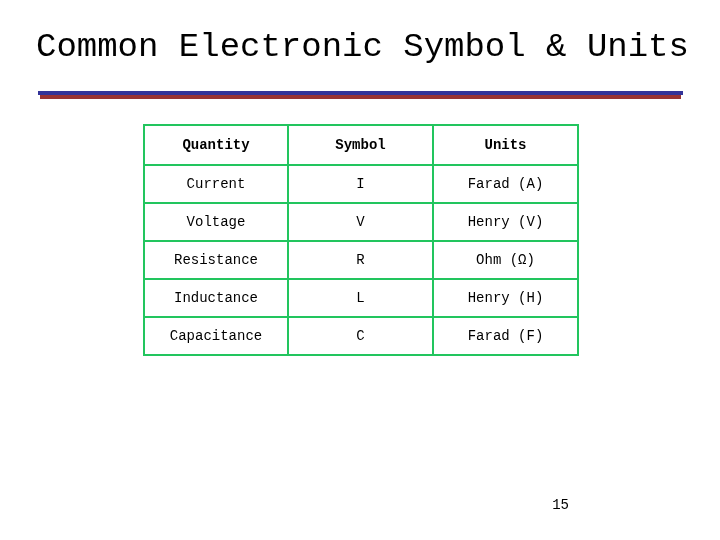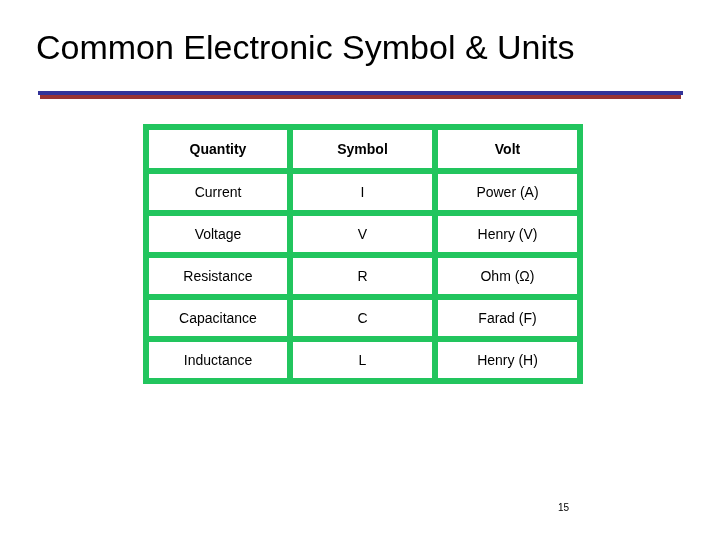--- a/index.html
+++ b/index.html
@@ -14,20 +14,21 @@
     font-family: "Liberation Sans", sans-serif;
     overflow: hidden;
     position: relative;
   }
 
   .slide {
     position: relative;
     width: 596px;
     height: 540px;
     box-sizing: border-box;
+    font-family: Liberation Mono, monospace;
   }
 
   
   .slide-title {
     position: absolute;
     left: 36px;
     top: 26px;
     width: 650px;
     font-size: 34px;
     line-height: 42px;
@@ -70,21 +71,21 @@
     width: 434px;
     border-collapse: collapse;
     table-layout: fixed;
   }
   .units-table col.c-quantity { width: 144px; }
   .units-table col.c-symbol   { width: 145px; }
   .units-table col.c-unit     { width: 145px; }
 
   .units-table th,
   .units-table td {
-    border: 6px solid #22c55e;
+    border: 2px solid #22c55e;
     height: 36px;
     padding: 0 4px;
     text-align: center;
     vertical-align: middle;
     color: #000000;
     background: #ffffff;
   }
   .units-table th {
     font-size: 14px;
     font-weight: bold;
@@ -102,21 +103,21 @@
   .units-table td.sym.italic {
     font-style: italic;
     font-size: 15px;
   }
 
   
   .page-number {
     position: absolute;
     right: 27px;
     bottom: 27px;
-    font-size: 10px;
+    font-size: 14px;
     color: #000000;
     text-align: right;
   }
 </style>
 </head>
 <body>
 
 <div class="slide">
 
   <div class="slide-title">Common Electronic Symbol &amp; Units</div>
@@ -129,47 +130,47 @@
   <table class="units-table">
     <colgroup>
       <col class="c-quantity">
       <col class="c-symbol">
       <col class="c-unit">
     </colgroup>
     <thead>
       <tr>
         <th>Quantity</th>
         <th>Symbol</th>
-        <th>Volt</th>
+        <th>Units</th>
       </tr>
     </thead>
     <tbody>
       <tr>
         <td>Current</td>
         <td class="sym">I</td>
-        <td>Power (A)</td>
+        <td>Farad (A)</td>
       </tr>
       <tr>
         <td>Voltage</td>
         <td class="sym">V</td>
         <td>Henry (V)</td>
       </tr>
       <tr>
         <td>Resistance</td>
         <td class="sym">R</td>
         <td>Ohm (Ω)</td>
       </tr>
       <tr>
+        <td>Inductance</td>
+        <td class="sym">L</td>
+        <td>Henry (H)</td>
+      </tr>
+      <tr>
         <td>Capacitance</td>
         <td class="sym">C</td>
         <td>Farad (F)</td>
-      </tr>
-      <tr>
-        <td>Inductance</td>
-        <td class="sym">L</td>
-        <td>Henry (H)</td>
       </tr>
     </tbody>
   </table>
 
   <div class="page-number">15</div>
 
 </div>
 
 </body></html>

